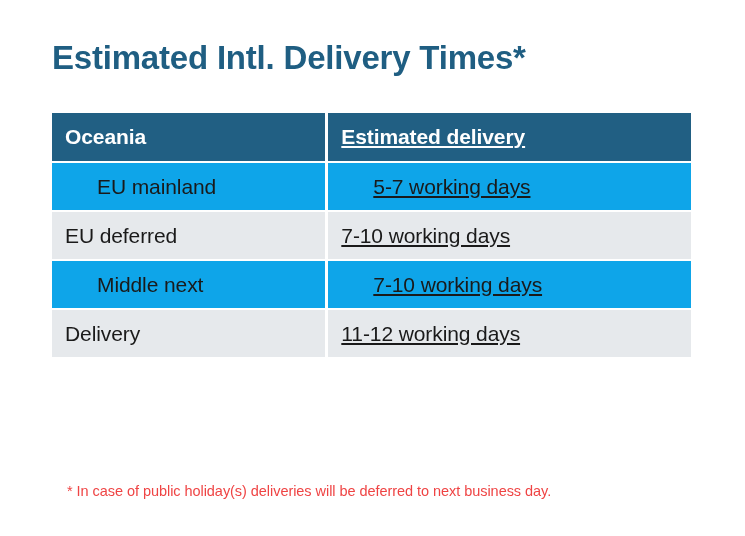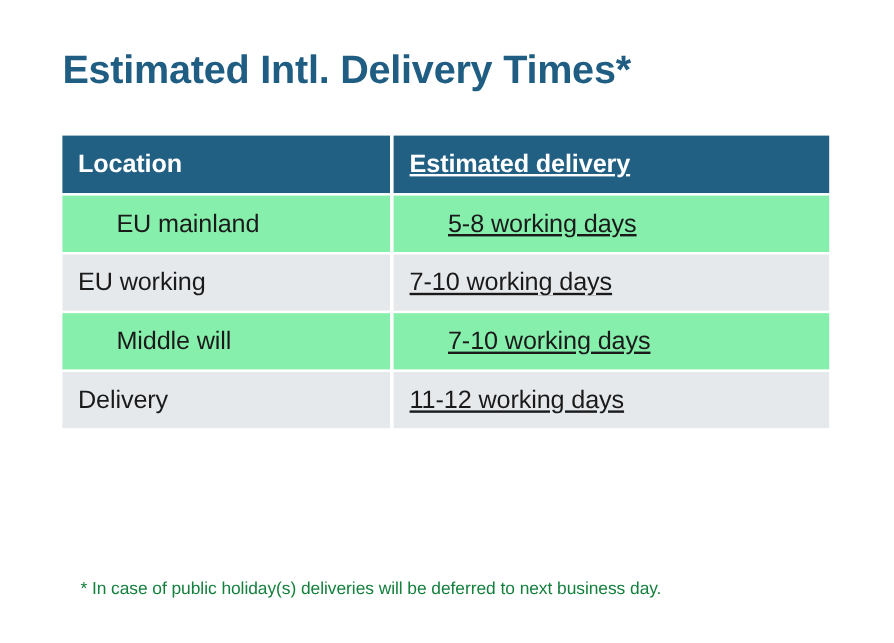--- a/index.html
+++ b/index.html
@@ -63,21 +63,21 @@
     font-weight: normal;
     color: #1a1a1a;
     height: 47px;
     padding: 0 0 0 13px;
     vertical-align: middle;
     text-align: left;
     letter-spacing: -0.1px;
     white-space: nowrap;
   }
 
-  .delivery-table tr.row-shade-dark td { background: #86efac; padding-left: 45px; }
+  .delivery-table tr.row-shade-dark td { background: #0ea5e9; padding-left: 45px; }
   .delivery-table tr.row-shade-light td { background: #E6E9EC; }
 
   
   .col-location  { width: 265px; }
   .col-gutter    { width: 5px; padding: 0 !important; background: #ffffff !important; }
   .col-estimated { width: 369px; text-decoration: underline; }
 
   
   .delivery-table tr.spacer-row td {
     height: 2px;
@@ -86,75 +86,75 @@
     font-size: 0;
     line-height: 0;
   }
 
   
   .footnote {
     position: absolute;
     left: 67px;
     top: 481px;
     font-size: 14.5px;
-    color: #15803d;
+    color: #ef4444;
     line-height: 20px;
     letter-spacing: -0.05px;
     white-space: nowrap;
   }
 </style>
 </head>
 <body>
 
 <div class="page">
 
   <div class="page-title">Estimated Intl. Delivery Times*</div>
 
   <table class="delivery-table">
     <thead>
       <tr class="header-row">
-        <th class="col-location">Location</th>
+        <th class="col-location">Oceania</th>
         <th class="col-gutter"></th>
         <th class="col-estimated">Estimated delivery</th>
       </tr>
     </thead>
     <tbody>
 
       <tr class="spacer-row">
         <td></td>
         <td class="col-gutter"></td>
         <td></td>
       </tr>
 
       <tr class="row-shade-dark">
         <td class="col-location">EU mainland</td>
         <td class="col-gutter"></td>
-        <td class="col-estimated">5-8 working days</td>
+        <td class="col-estimated">5-7 working days</td>
       </tr>
 
       <tr class="spacer-row">
         <td></td>
         <td class="col-gutter"></td>
         <td></td>
       </tr>
 
       <tr class="row-shade-light">
-        <td class="col-location">EU working</td>
+        <td class="col-location">EU deferred</td>
         <td class="col-gutter"></td>
         <td class="col-estimated">7-10 working days</td>
       </tr>
 
       <tr class="spacer-row">
         <td></td>
         <td class="col-gutter"></td>
         <td></td>
       </tr>
 
       <tr class="row-shade-dark">
-        <td class="col-location">Middle will</td>
+        <td class="col-location">Middle next</td>
         <td class="col-gutter"></td>
         <td class="col-estimated">7-10 working days</td>
       </tr>
 
       <tr class="spacer-row">
         <td></td>
         <td class="col-gutter"></td>
         <td></td>
       </tr>
 

